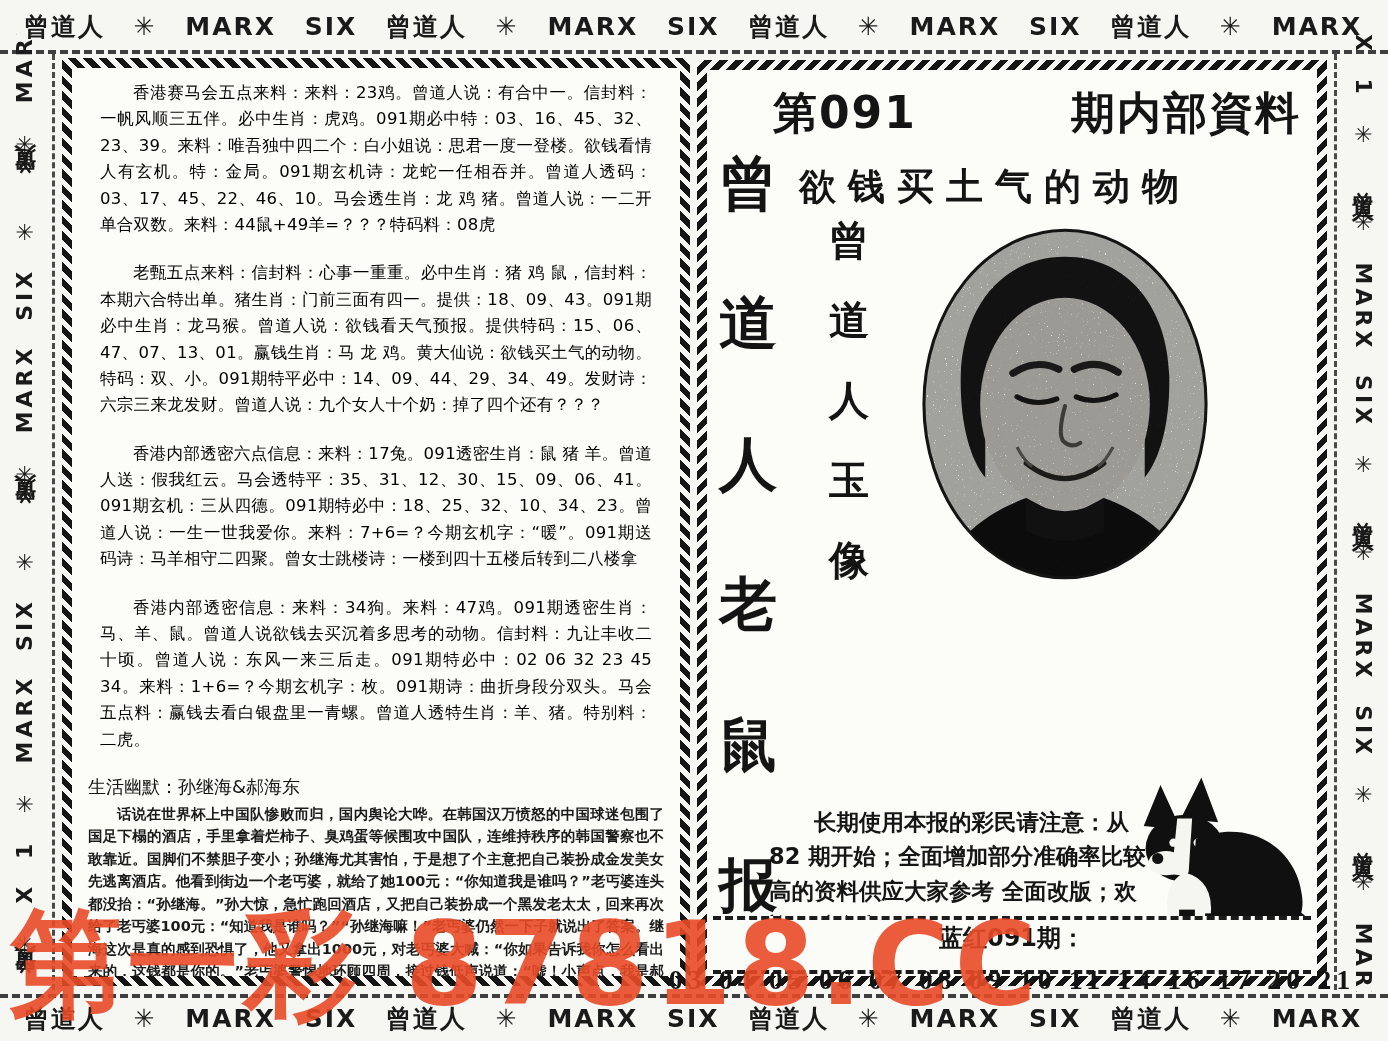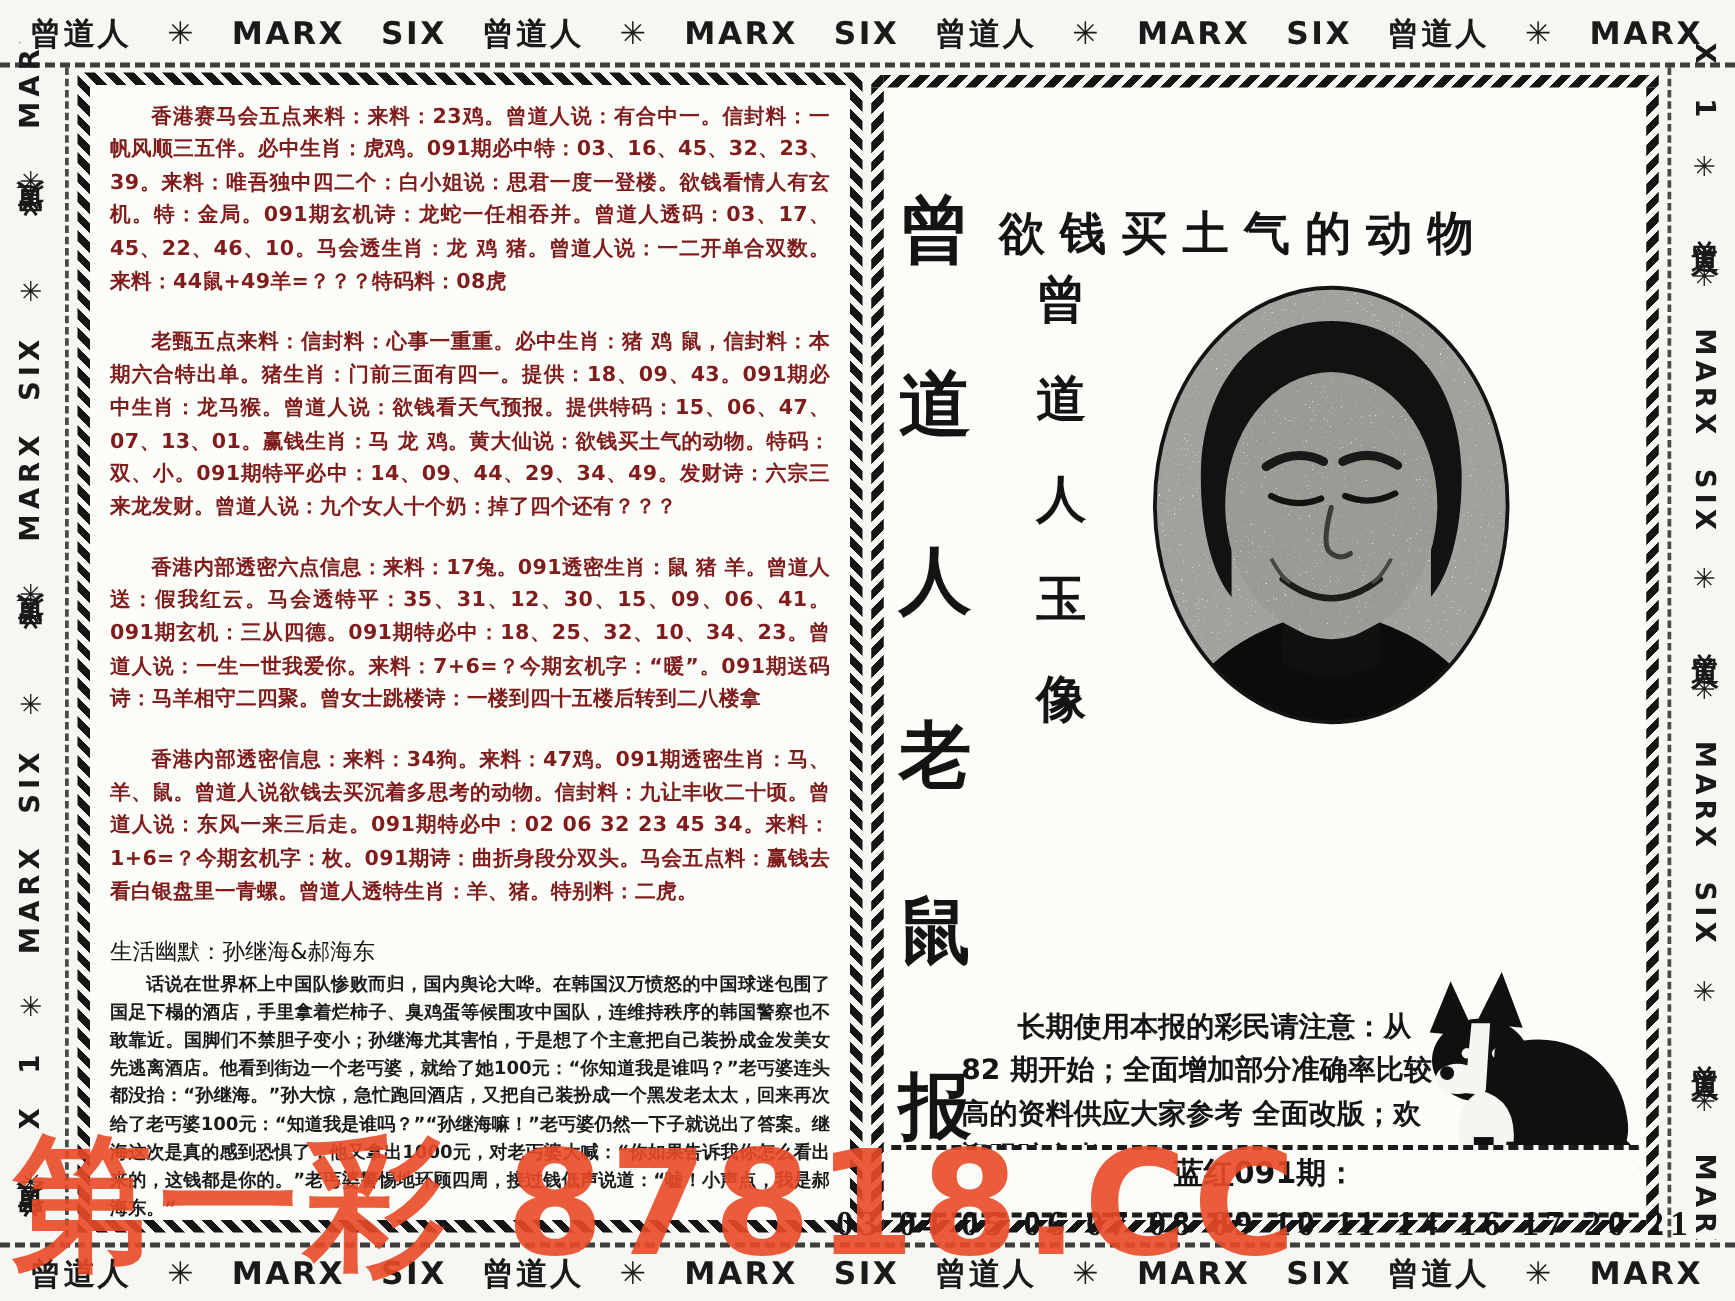--- a/index.html
+++ b/index.html
@@ -31,22 +31,22 @@
   .panel{
     position:absolute; box-sizing:border-box; background:#fcfcf9;
     border:10px solid transparent;
     border-image:repeating-linear-gradient(45deg,#151515 0 6px,#f6f6f2 6px 11px) 10;
   }
   .panel-left{left:62px; top:58px; width:628px; height:928px; padding:12px 16px; overflow:hidden;}
   .panel-right{left:697px; top:60px; width:630px; height:926px;
     border-image:repeating-linear-gradient(-45deg,#151515 0 6px,#f6f6f2 6px 11px) 10;}
   
   .tip{
-    margin:0 0 22px; text-indent:2em; font-size:16.5px; line-height:1.6;
-    font-weight:700; letter-spacing:.3px; text-align:justify; color:#7f1d1d;
+    margin:0 12px 22px; text-indent:2em; font-size:16.5px; line-height:1.6;
+    font-weight:400; letter-spacing:.3px; text-align:justify; color:#000000;
   }
   .humor-title{font-size:18px; font-weight:400; margin:2px 0 4px;}
   .humor-body{
     margin:0; text-indent:2em; font-size:14.5px; line-height:1.55;
     font-weight:600; text-align:justify; color:#1b1b1b;
   }
   
   .panel-right .issue-line{
     position:absolute; left:66px; top:14px; width:528px; display:flex;
     justify-content:space-between; align-items:baseline;
@@ -114,20 +114,24 @@
     <p class="tip">香港赛马会五点来料：来料：23鸡。曾道人说：有合中一。信封料：一帆风顺三五伴。必中生肖：虎鸡。091期必中特：03、16、45、32、23、39。来料：唯吾独中四二个：白小姐说：思君一度一登楼。欲钱看情人有玄机。特：金局。091期玄机诗：龙蛇一任相吞并。曾道人透码：03、17、45、22、46、10。马会透生肖：龙 鸡 猪。曾道人说：一二开单合双数。来料：44鼠+49羊=？？？特码料：08虎</p>
     <p class="tip">老甄五点来料：信封料：心事一重重。必中生肖：猪 鸡 鼠，信封料：本期六合特出单。猪生肖：门前三面有四一。提供：18、09、43。091期必中生肖：龙马猴。曾道人说：欲钱看天气预报。提供特码：15、06、47、07、13、01。赢钱生肖：马 龙 鸡。黄大仙说：欲钱买土气的动物。特码：双、小。091期特平必中：14、09、44、29、34、49。发财诗：六宗三来龙发财。曾道人说：九个女人十个奶：掉了四个还有？？？</p>
     <p class="tip">香港内部透密六点信息：来料：17兔。091透密生肖：鼠 猪 羊。曾道人送：假我红云。马会透特平：35、31、12、30、15、09、06、41。091期玄机：三从四德。091期特必中：18、25、32、10、34、23。曾道人说：一生一世我爱你。来料：7+6=？今期玄机字：“暖”。091期送码诗：马羊相守二四聚。曾女士跳楼诗：一楼到四十五楼后转到二八楼拿</p>
     <p class="tip">香港内部透密信息：来料：34狗。来料：47鸡。091期透密生肖：马、羊、鼠。曾道人说欲钱去买沉着多思考的动物。信封料：九让丰收二十顷。曾道人说：东风一来三后走。091期特必中：02 06 32 23 45 34。来料：1+6=？今期玄机字：枚。091期诗：曲折身段分双头。马会五点料：赢钱去看白银盘里一青螺。曾道人透特生肖：羊、猪。特别料：二虎。</p>
     <div class="humor-title">生活幽默：孙继海&amp;郝海东</div>
     <p class="humor-body">话说在世界杯上中国队惨败而归，国内舆论大哗。在韩国汉万愤怒的中国球迷包围了国足下榻的酒店，手里拿着烂柿子、臭鸡蛋等候围攻中国队，连维持秩序的韩国警察也不敢靠近。国脚们不禁胆子变小；孙继海尤其害怕，于是想了个主意把自己装扮成金发美女先逃离酒店。他看到街边一个老丐婆，就给了她100元：“你知道我是谁吗？”老丐婆连头都没抬：“孙继海。”孙大惊，急忙跑回酒店，又把自己装扮成一个黑发老太太，回来再次给了老丐婆100元：“知道我是谁吗？”“孙继海嘛！”老丐婆仍然一下子就说出了答案。继海这次是真的感到恐惧了，他又拿出1000元，对老丐婆大喊：“你如果告诉我你怎么看出来的，这钱都是你的。”老丐婆警惕地环顾四周，接过钱低声说道：“嘘！小声点，我是郝海东。”</p>
   </div>
 
   <div class="panel panel-right">
 
+    <div class="issue-line">
+      <span>第091</span>
+      <span>期内部資料</span>
+    </div>
 
     <div class="zodiac-line">欲钱买土气的动物</div>
 
     <div class="masthead">
       <span>曾</span>
       <span>道</span>
       <span>人</span>
       <span>老</span>
       <span>鼠</span>
       <span>报</span>

